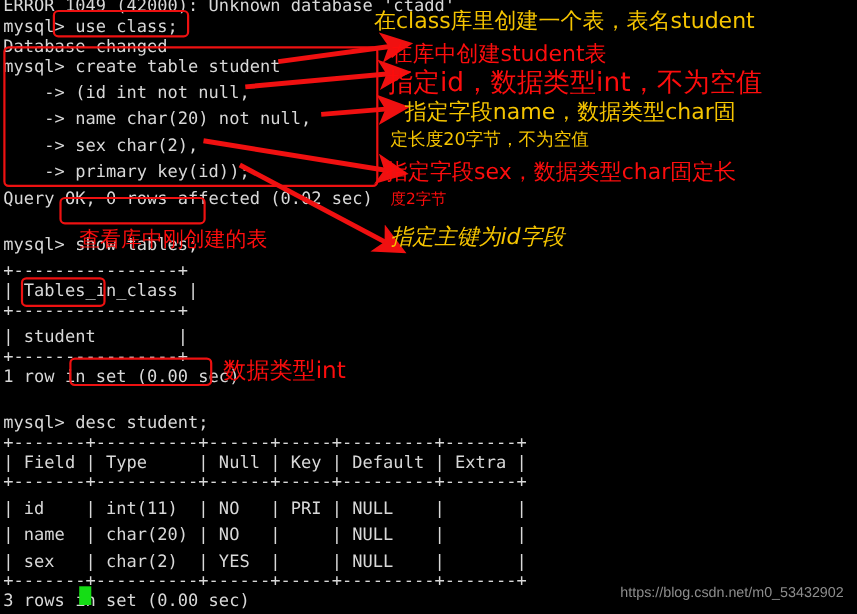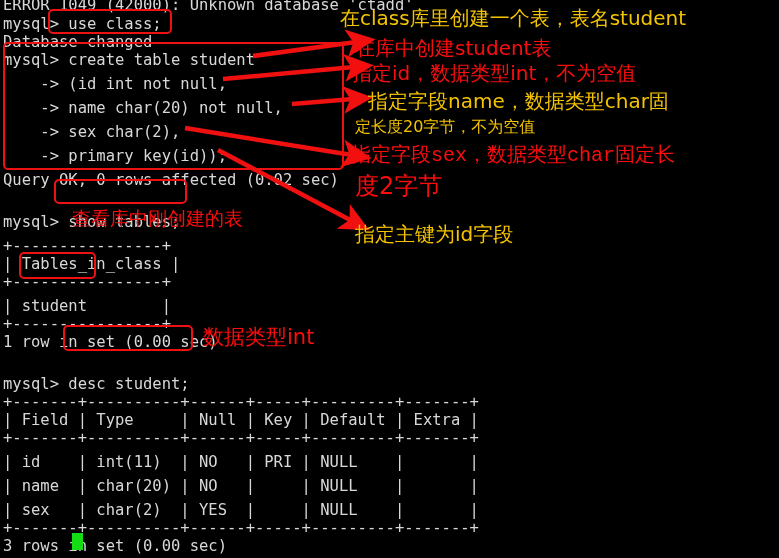--- a/index.html
+++ b/index.html
@@ -105,24 +105,25 @@
         <line x1="223" y1="79" x2="354" y2="67" stroke="#f01010" stroke-width="4.5" marker-end="url(#ah)"></line>
         <line x1="292" y1="104" x2="353" y2="99" stroke="#f01010" stroke-width="4.5" marker-end="url(#ah)"></line>
         <line x1="185" y1="128" x2="352" y2="155" stroke="#f01010" stroke-width="4.5" marker-end="url(#ah)"></line>
         <line x1="218" y1="150" x2="352" y2="221" stroke="#f01010" stroke-width="4.5" marker-end="url(#ah)"></line>
       </g>
   </svg>
 
   <div id="annos">
       <div class="anno gold" style="left: 340px; top: 8px; font-size: 20px;">在class库里创建一个表，表名student</div>
       <div class="anno red" style="left: 355px; top: 38px; font-size: 20px;">在库中创建student表</div>
-      <div class="anno red" style="left: 352px; top: 63px; font-size: 20px;">指定id，数据类型int，不为空值</div>
+      <div class="anno red" style="left: 352px; top: 63px; font-size: 24px;">指定id，数据类型int，不为空值</div>
       <div class="anno gold" style="left: 355px; top: 91px; font-size: 20px; margin-left: 13px;">指定字段name，数据类型char固</div>
       <div class="anno gold" style="left: 355px; top: 119px; font-size: 16px;">定长度20字节，不为空值</div>
-      <div class="anno red" style="left: 351px; top: 146px; font-size: 20px; font-family: Liberation Mono, monospace;">指定字段sex，数据类型char固定长</div>
-      <div class="anno red" style="left: 355px; top: 174px; font-size: 24px; text-align: center;">度2字节</div>
-      <div class="anno gold" style="left: 355px; top: 224px; font-size: 20px;">指定主键为id字段</div>
+      <div class="anno red" style="left: 351px; top: 146px; font-size: 20px;">指定字段sex，数据类型char固定长</div>
+      <div class="anno red" style="left: 355px; top: 174px; font-size: 14px; text-align: center;">度2字节</div>
+      <div class="anno gold" style="left: 355px; top: 205px; font-size: 20px; font-style: italic;">指定主键为id字段</div>
       <div class="anno red" style="left: 72px; top: 209px; font-size: 19px;">查看库中刚创建的表</div>
       <div class="anno red" style="left: 203px; top: 327px; font-size: 21px;">数据类型int</div>
     </div>
 
+  <div id="watermark">https://blog.csdn.net/m0_53432902</div>
 
 </div>
 
 </body></html>

